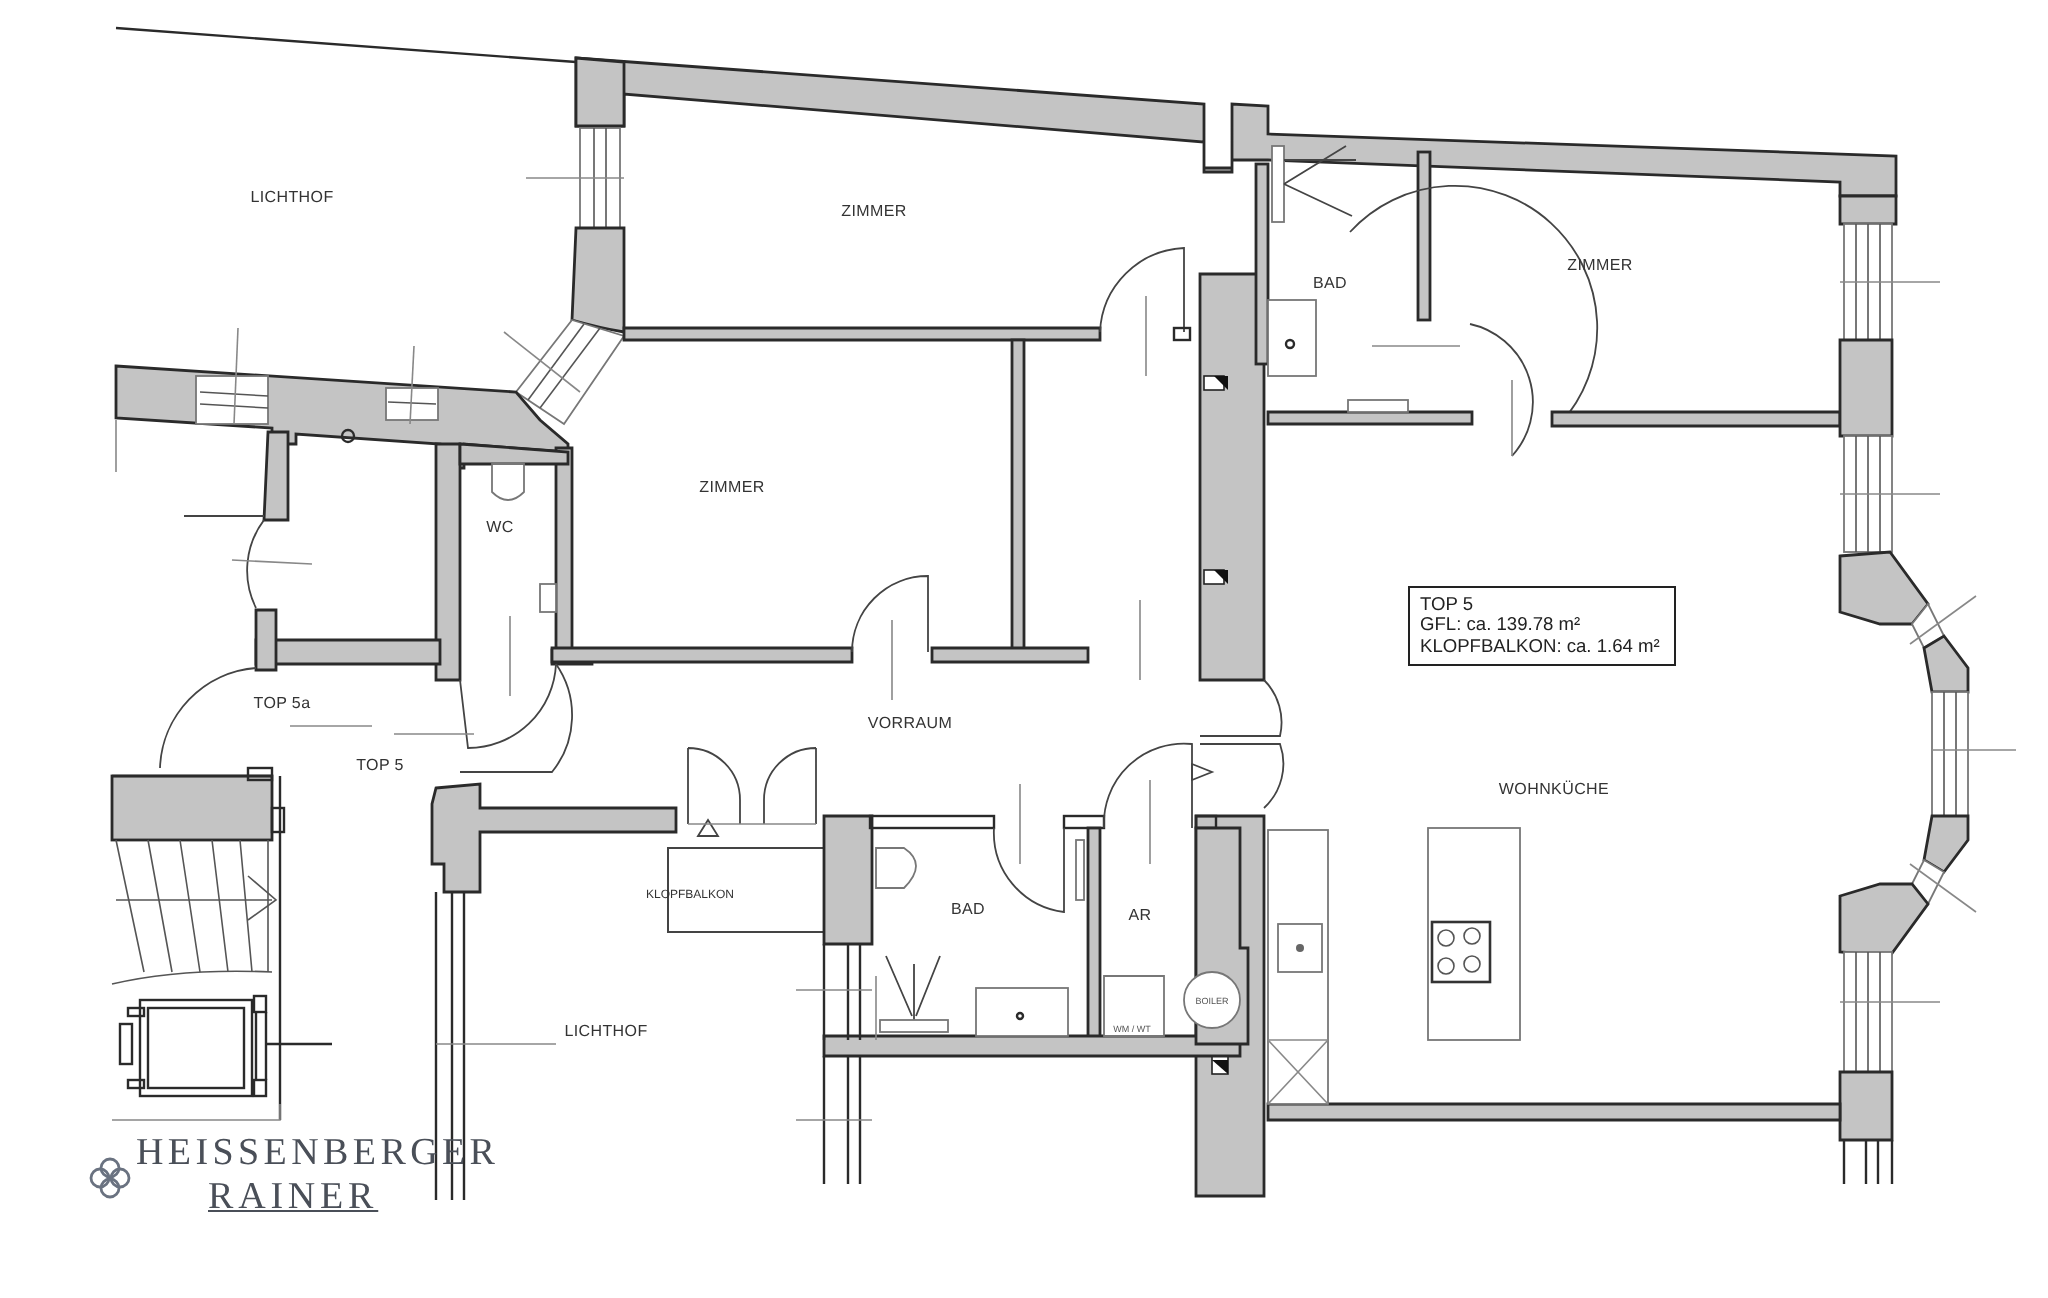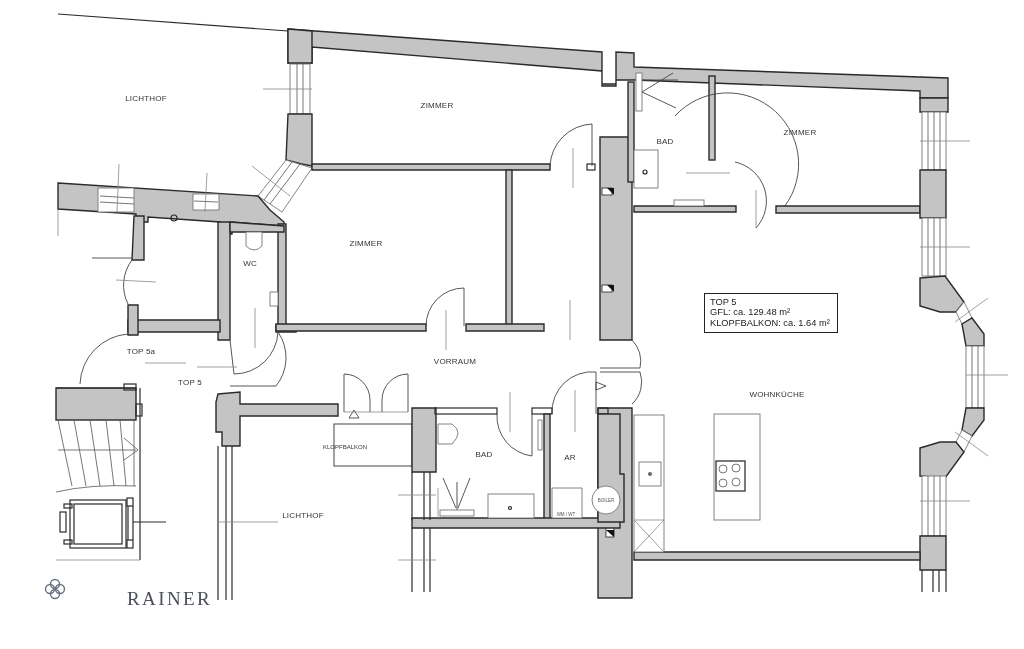--- a/index.html
+++ b/index.html
@@ -10,21 +10,21 @@
   .fine { fill: none; stroke: #555; stroke-width: 0.8; }
   .faint { fill: none; stroke: #888; stroke-width: 0.8; }
   .swing { fill: none; stroke: #444; stroke-width: 0.9; }
   .fix { fill: #fff; stroke: #777; stroke-width: 0.9; }
   .room-label { font-family: "Liberation Sans", sans-serif; font-size: 8px; fill: #333; letter-spacing: 0.2px; }
   .room-label-sm { font-family: "Liberation Sans", sans-serif; font-size: 6px; fill: #333; }
   .info-box { position: absolute; left: 704px; top: 293px; width: 134px; height: 40px; border: 1.4px solid #222; background: #fff; box-sizing: border-box; padding: 3px 0 0 5px; font-family: "Liberation Sans", sans-serif; font-size: 9.3px; line-height: 10.3px; color: #222; }
   .info-box div { white-space: nowrap; }
   .logo { position: absolute; left: 44px; top: 566px; width: 220px; height: 46px; }
   .logo-line1 { position: absolute; left: 24px; top: 0px; font-family: "Liberation Serif", serif; font-size: 19px; letter-spacing: 2.2px; color: #4a4f58; white-space: nowrap; }
-  .logo-line2 { position: absolute; left: 83px; top: 22px; font-family: "Liberation Serif", serif; font-size: 19px; letter-spacing: 2.4px; color: #4a4f58; white-space: nowrap; }
+  .logo-line2 { position: absolute; left: 60px; top: 22px; font-family: "Liberation Serif", serif; font-size: 19px; letter-spacing: 2.4px; color: #4a4f58; white-space: nowrap; text-decoration: underline; }
   .logo-mark { position: absolute; left: 0; top: 12px; width: 22px; height: 22px; }
 </style>
 </head>
 <body>
 
 <svg id="plan" viewBox="0 0 1024 649" xmlns="http://www.w3.org/2000/svg">
 
   <line class="thin" x1="58" y1="14" x2="288" y2="31"></line>
 
   <path class="wall" d="M288,29 L602,52 L602,84 L616,84 L616,52 L634,53 L634,67 L948,78 L948,98 L920,98 L920,91 L634,80 L616,80 L616,86 L602,86 L602,71 L312,47 L312,63 L288,63 Z"></path>
@@ -246,25 +246,26 @@
       <text x="484" y="457" text-anchor="middle" class="room-label">BAD</text>
       <text x="570" y="460" text-anchor="middle" class="room-label">AR</text>
       <text x="303" y="518" text-anchor="middle" class="room-label">LICHTHOF</text>
       <text x="606" y="502" text-anchor="middle" font-size="4.5" fill="#555" font-family="&quot;Liberation Sans&quot;, sans-serif">BOILER</text>
       <text x="566" y="516" text-anchor="middle" font-size="4.5" fill="#555" font-family="&quot;Liberation Sans&quot;, sans-serif">WM / WT</text>
     </g>
 </svg>
 
 <div class="info-box">
   <div>TOP 5</div>
-  <div>GFL: ca. 129.48 m²</div>
+  <div>GFL: ca. 139.78 m²</div>
   <div>KLOPFBALKON: ca. 1.64 m²</div>
 </div>
 
 <div class="logo">
   <svg class="logo-mark" viewBox="0 0 22 22">
     <circle cx="11" cy="6" r="4.5" fill="none" stroke="#6a7280" stroke-width="1.4"></circle>
     <circle cx="6" cy="11" r="4.5" fill="none" stroke="#6a7280" stroke-width="1.4"></circle>
     <circle cx="16" cy="11" r="4.5" fill="none" stroke="#6a7280" stroke-width="1.4"></circle>
     <circle cx="11" cy="16" r="4.5" fill="none" stroke="#6a7280" stroke-width="1.4"></circle>
   </svg>
+  <div class="logo-line1">HEISSENBERGER</div>
   <div class="logo-line2">RAINER</div>
 </div>
 
 </body></html>

